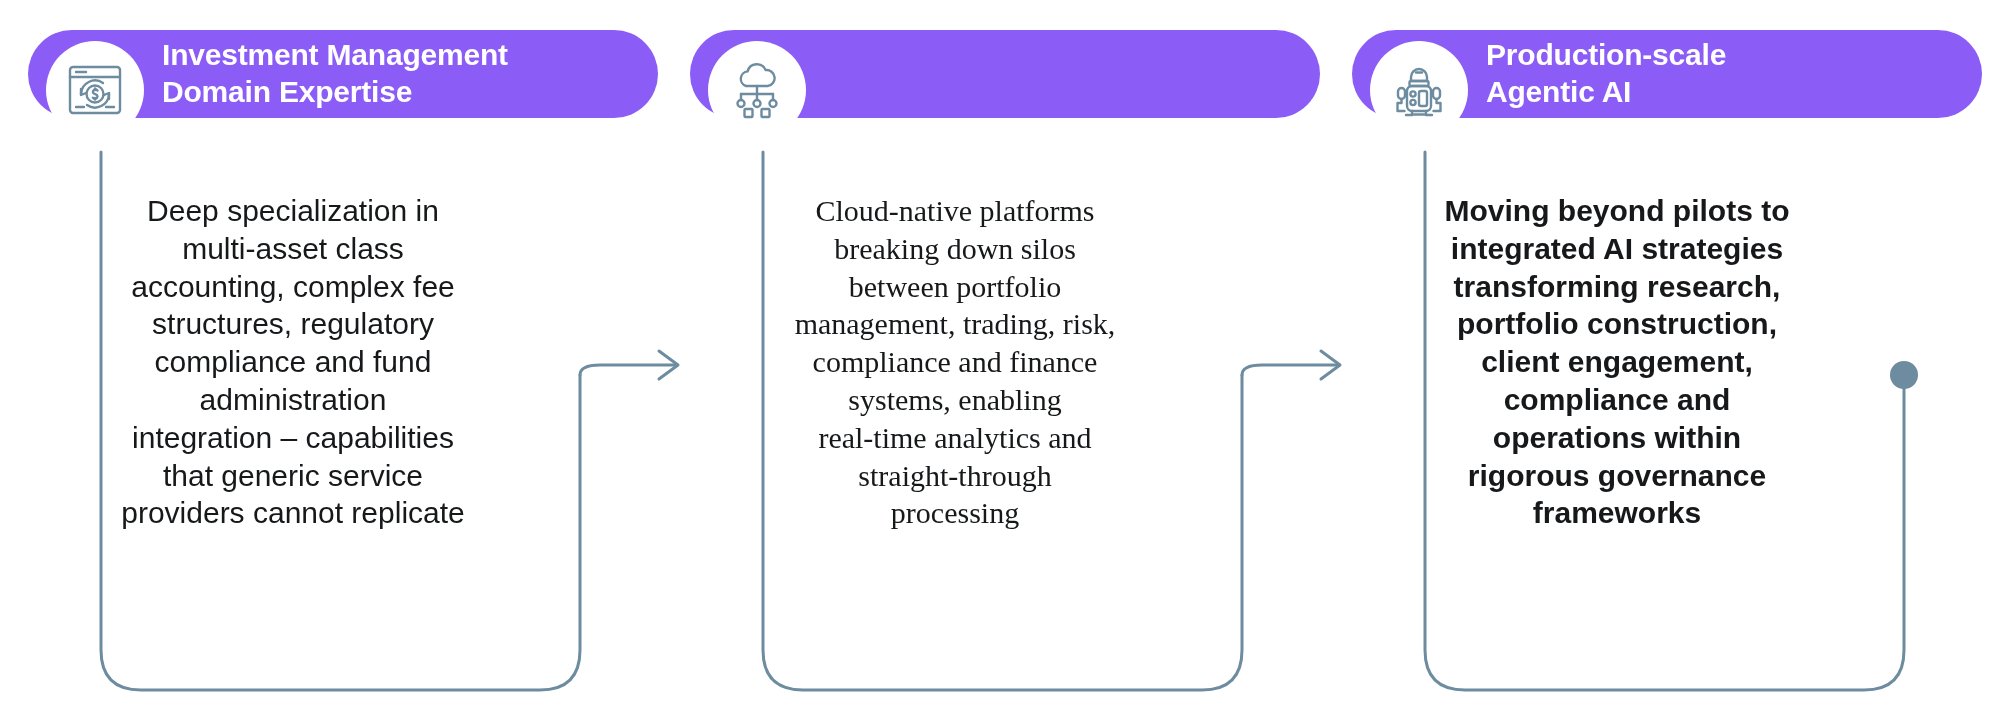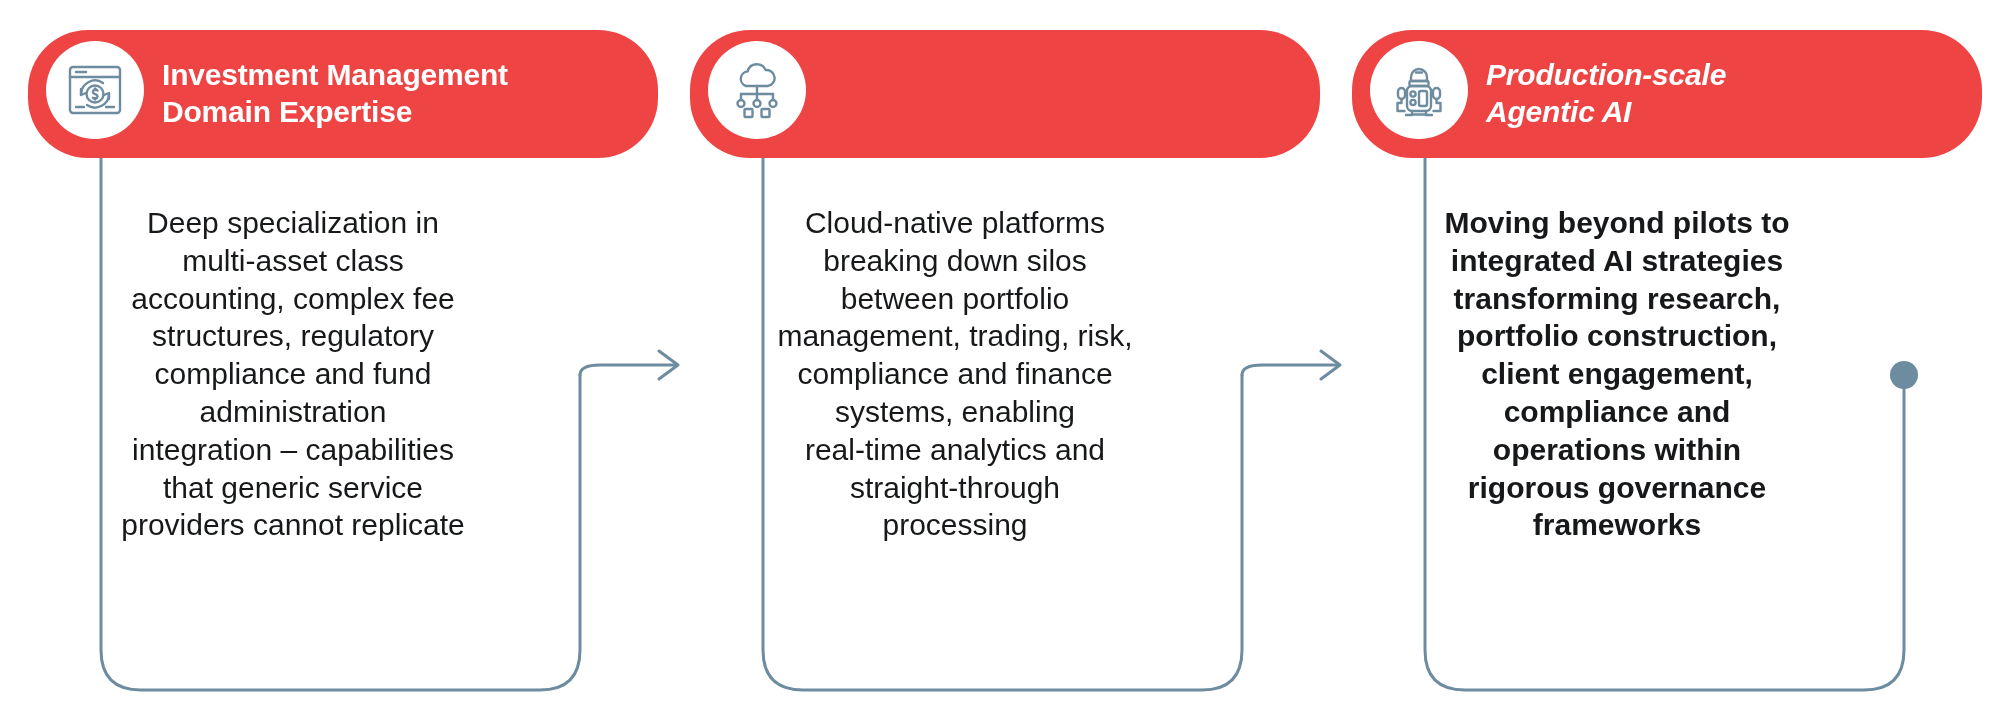--- a/index.html
+++ b/index.html
@@ -29,28 +29,28 @@
     pointer-events: none;
   }
 
   
   .column {
     position: absolute;
     top: 30px;
   }
   .col-0 { left: 28px;   width: 630px; }
   .col-1 { left: 690px;  width: 630px; }
-  .col-2 { left: 1352px; width: 630px; font-style: italic; }
+  .col-2 { left: 1352px; width: 630px; }
 
   
   .pill {
     position: relative;
-    height: 128px;
+    height: 88px;
     border-radius: 60px;
-    background: #ef4444;
+    background: #8b5cf6;
     display: flex;
     align-items: center;
   }
 
   .icon-badge {
     position: absolute;
     left: 18px;
     top: 11px;
     width: 98px;
     height: 98px;
@@ -70,30 +70,30 @@
     font-size: 30px;
     font-weight: 700;
     line-height: 1.22;
     letter-spacing: -0.2px;
     white-space: pre-line;
   }
 
   
   .body-text {
     position: absolute;
-    top: 204px;
+    top: 192px;
     color: #16181a;
     font-size: 30px;
     line-height: 1.26;
     text-align: center;
     white-space: pre-line;
     font-weight: 400;
   }
   .bt-0 { left: 78px;   width: 430px; }
-  .bt-1 { left: 740px;  width: 430px; }
+  .bt-1 { left: 740px;  width: 430px; font-family: Liberation Serif, serif; }
   .bt-2 { left: 1402px; width: 430px; font-weight: bold; }
 </style>
 </head>
 <body>
 
 <div id="stage">
 
   <svg class="connector-layer" viewBox="0 0 2000 725" width="2000" height="725" fill="none">
 
     <path d="M 101 152 L 101 650 Q 101 690 141 690 L 540 690 Q 580 690 580 650 L 580 375" stroke="#6D8CA0" stroke-width="3" fill="none" stroke-linecap="round"></path>

